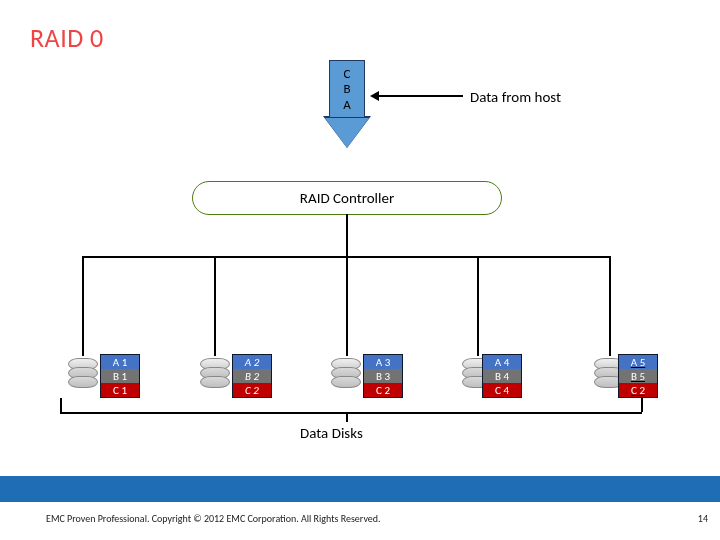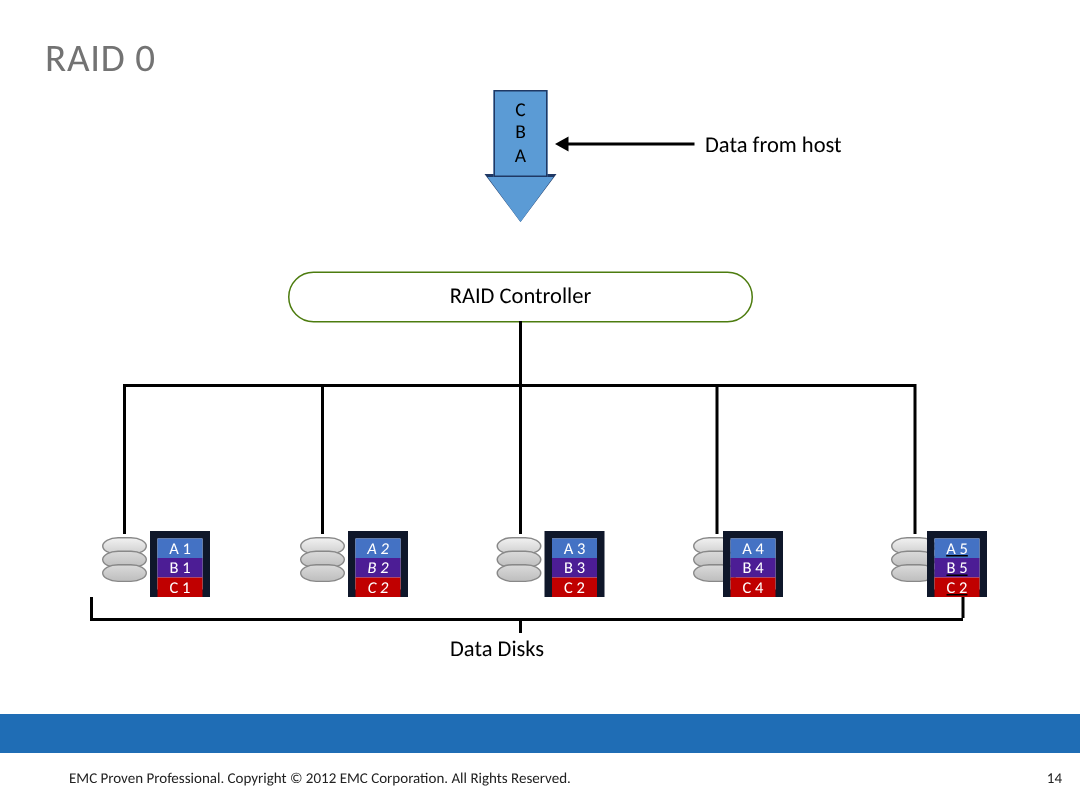--- a/index.html
+++ b/index.html
@@ -9,21 +9,21 @@
     font-family: Calibri, Arial, sans-serif;
     background: #fff;
     position: relative;
     overflow: hidden;
   }
   .title {
     position: absolute;
     top: 22px;
     left: 30px;
     font-size: 26px;
-    color: #737373;
+    color: #ef4444;
     font-weight: 400;
     letter-spacing: 0.5px;
   }
   
   .big-arrow {
     position: absolute;
     top: 60px;
     left: 325px;
     width: 44px;
     height: 98px;
@@ -120,34 +120,34 @@
   .disk2 { left: 200px; }
   .disk3 { left: 331px; }
   .disk4 { left: 462px; }
   .disk5 { left: 594px; }
   
   .block {
     position: absolute;
     top: 354px;
     width: 40px;
     height: 44px;
-    border: 5px solid #0f172a;
+    border: 1px solid #0f172a;
     display: flex;
     flex-direction: column;
   }
   .block span {
     flex: 1;
     font-size: 11px;
     display: flex;
     align-items: center;
     justify-content: center;
     color: #fff;
   }
   .block .blue  { background: #4472c4; }
-  .block .green { background: #4c1d95; }
+  .block .green { background: #737373; }
   .block .red   { background: #c00000; }
   .blk1 { left: 100px; }
   .blk2 { left: 232px; font-style: italic; }
   .blk3 { left: 363px; }
   .blk4 { left: 482px; }
   .blk5 { left: 618px; text-decoration: underline; }
   
   .vline {
     position: absolute;
     width: 2px;

